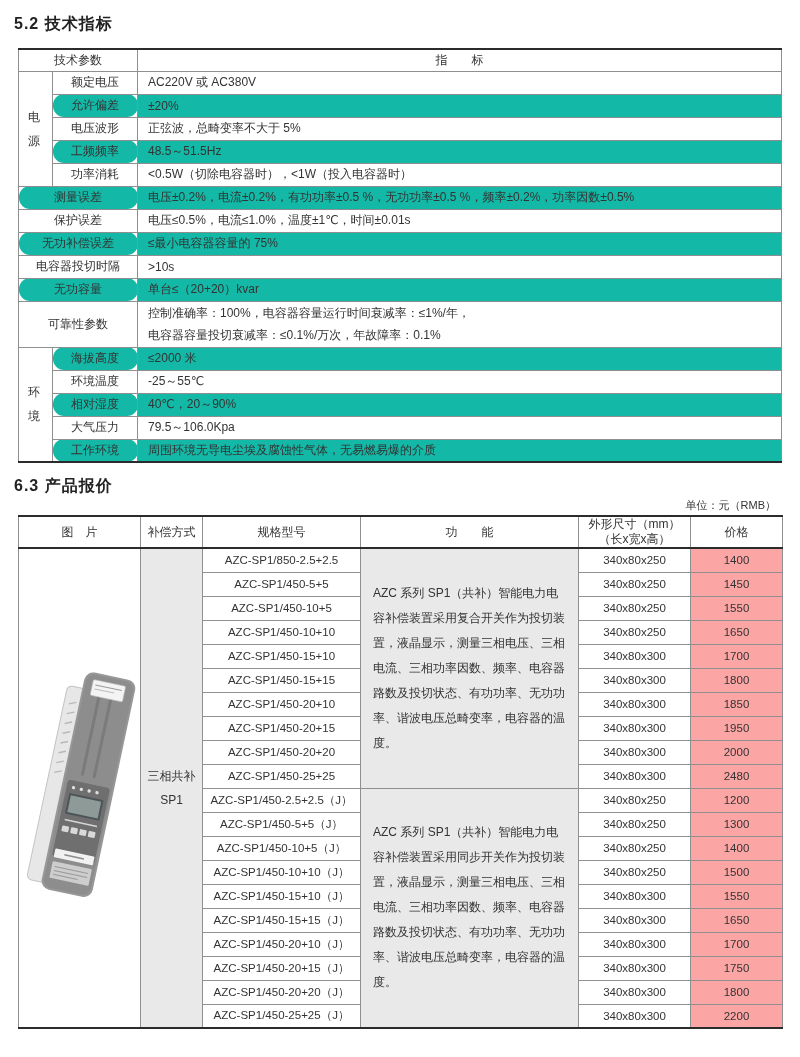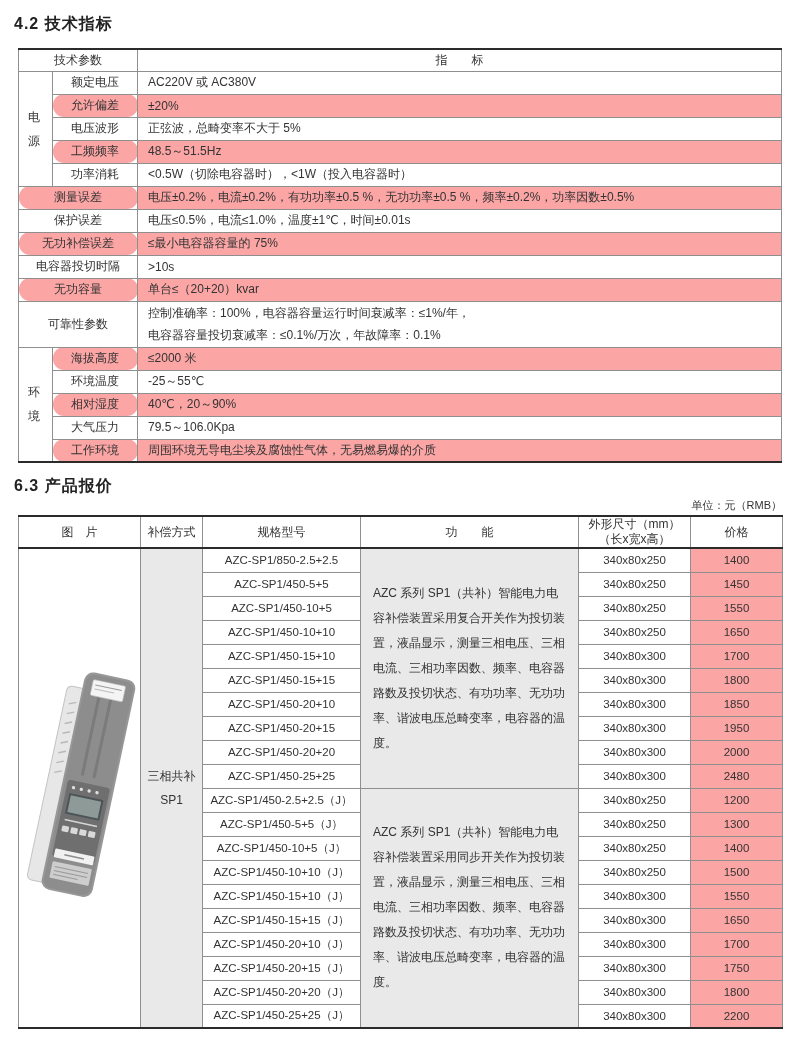--- a/index.html
+++ b/index.html
@@ -5,56 +5,56 @@
   * { margin:0; padding:0; box-sizing:border-box; }
   html,body { background:#ffffff; }
   .page {
     position:relative; width:800px; height:1057px; background:#ffffff;
     font-family:"Liberation Sans","DejaVu Sans",sans-serif; color:#333333;
     overflow:hidden;
   }
   .sec-title { position:absolute; left:14px; font-size:16px; font-weight:bold; color:#222222; letter-spacing:1px; }
   .t62 { top:14px; }
   .t63 { top:476px; }
-  .unit-note { position:absolute; top:498px; right:18px; font-size:11px; color:#333333; }
+  .unit-note { position:absolute; top:498px; right:24px; font-size:11px; color:#333333; }
 
   table { border-collapse:collapse; table-layout:fixed; }
   td, th { border:1px solid #8f8f8f; font-size:12px; font-weight:normal; vertical-align:middle; color:#333333; overflow:hidden; }
 
   
   .spec { position:absolute; top:48px; left:18px; width:764px;
           border-top:2px solid #2b2b2b; border-bottom:2px solid #2b2b2b;
           border-left:1px solid #8f8f8f; border-right:1px solid #8f8f8f;padding-left:13px; }
   .spec th { height:22px; text-align:center; }
   .spec td { height:23px; }
   .spec .group { text-align:left; background:#ffffff; line-height:24px; padding:0 9px; }
   .spec .label { text-align:center;border-radius:11px; }
   .spec .value { text-align:left; padding-left:10px; }
-  .spec tr.shade td.label, .spec tr.shade td.value { background:#fca5a5; }
+  .spec tr.shade td.label, .spec tr.shade td.value { background:#14b8a6; }
   .spec tr.rel td { height:46px; }
   .preline { white-space:pre-line; }
   .spec .rel .value { line-height:22px; }
 
   
   .price { position:absolute; top:515px; left:18px; width:764px;
            border-top:2px solid #2b2b2b; border-bottom:2px solid #2b2b2b;
            border-left:1px solid #8f8f8f; border-right:1px solid #8f8f8f; }
   .price th { height:32px; text-align:center; line-height:15px; border-bottom:2px solid #2b2b2b; background:#ffffff; }
   .price td { height:24px; text-align:center; font-size:11.5px; background:#ffffff; }
   .price .comp { background:#e9e9e9; line-height:24px; font-size:12px; }
   .price .func { background:#e9e9e9; text-align:left; padding:0 12px; font-size:12px; line-height:25px; }
   .price .pricecell { background:#fca5a5; }
   .price .photo-cell { background:#ffffff; text-align:center; vertical-align:middle; }
 </style>
 </head>
 <body>
 
 <div class="page">
 
-  <h2 class="sec-title t62">4.2 技术指标</h2>
+  <h2 class="sec-title t62">5.2 技术指标</h2>
 
   <table class="spec">
     <colgroup>
         <col style="width:34px">
         <col style="width:85px">
         <col>
       </colgroup>
     <tbody>
       <tr>
         <th colspan="2">技术参数</th>

